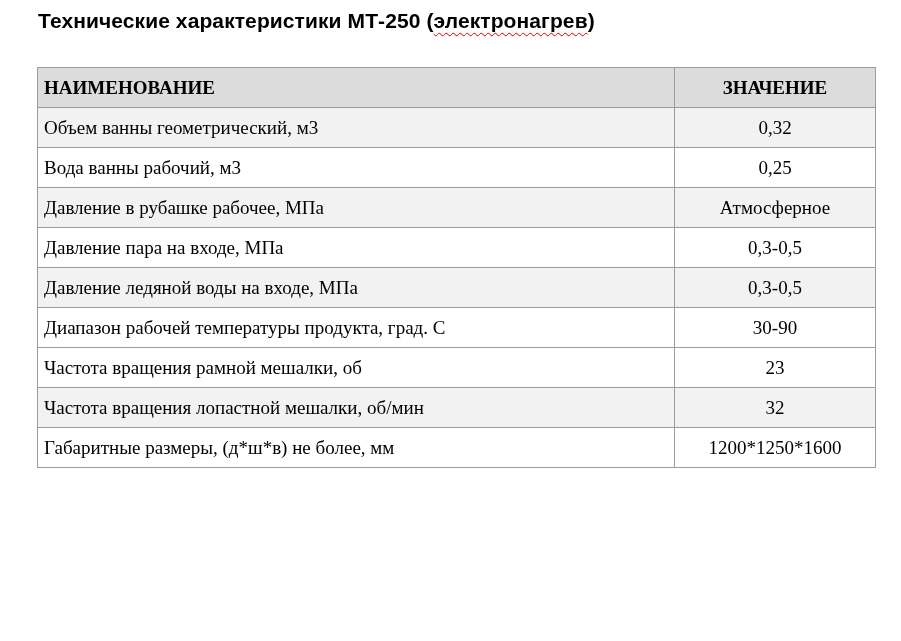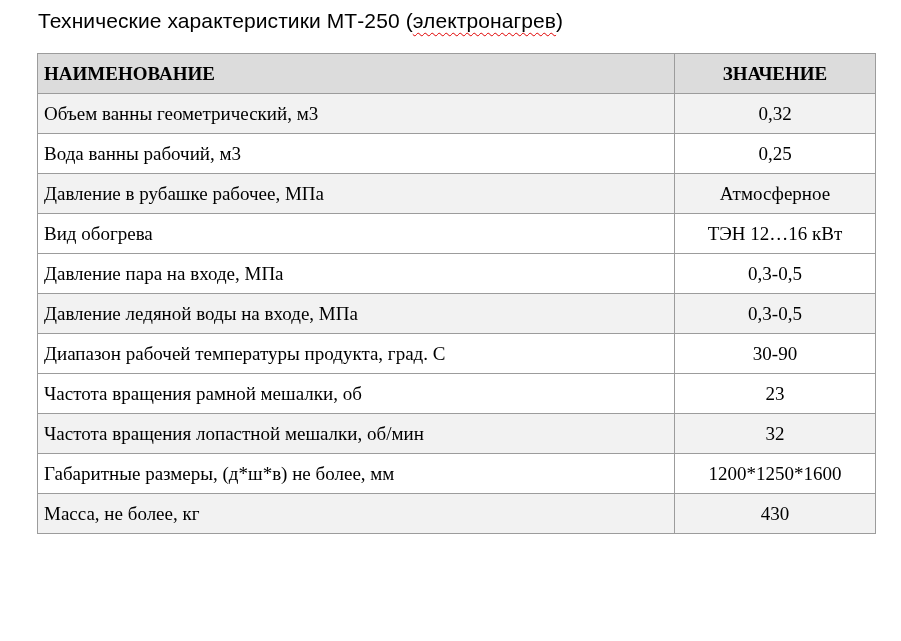--- a/index.html
+++ b/index.html
@@ -12,23 +12,23 @@
     height: 641px;
     box-sizing: border-box;
     padding: 9px 28px 0 37px;
     background: #ffffff;
     font-family: "Liberation Serif", serif;
     color: #000000;
   }
   .page-title {
     font-family: "Liberation Sans", sans-serif;
     font-size: 21px;
-    font-weight: 400;
+    font-weight: 700;
     color: #000000;
-    margin: 0 0 20px 1px;
+    margin: 0 0 34px 1px;
     letter-spacing: 0.1px;
     white-space: nowrap;
   }
   .title-highlight {
     text-decoration: underline;
     text-decoration-style: wavy;
     text-decoration-color: #e00000;
     text-decoration-thickness: 1px;
     text-underline-offset: 4px;
     text-decoration-skip-ink: none;
@@ -102,24 +102,20 @@
   </tr>
         <tr>
     <td class="param-name">Вода ванны рабочий, м3</td>
     <td class="param-value">0,25</td>
   </tr>
         <tr class="alt">
     <td class="param-name">Давление в рубашке рабочее, МПа</td>
     <td class="param-value">Атмосферное</td>
   </tr>
         <tr>
-    <td class="param-name">Вид обогрева</td>
-    <td class="param-value">ТЭН 12…16 кВт</td>
-  </tr>
-        <tr>
     <td class="param-name">Давление пара на входе, МПа</td>
     <td class="param-value">0,3-0,5</td>
   </tr>
         <tr class="alt">
     <td class="param-name">Давление ледяной воды на входе, МПа</td>
     <td class="param-value">0,3-0,5</td>
   </tr>
         <tr>
     <td class="param-name">Диапазон рабочей температуры продукта, град. С</td>
     <td class="param-value">30-90</td>
@@ -129,20 +125,16 @@
     <td class="param-value">23</td>
   </tr>
         <tr class="alt">
     <td class="param-name">Частота вращения лопастной мешалки, об/мин</td>
     <td class="param-value">32</td>
   </tr>
         <tr>
     <td class="param-name">Габаритные размеры, (д*ш*в) не более, мм</td>
     <td class="param-value">1200*1250*1600</td>
   </tr>
-        <tr class="alt">
-    <td class="param-name">Масса, не более, кг</td>
-    <td class="param-value">430</td>
-  </tr>
       </tbody>
   </table>
 
 </div>
 
 </body></html>

